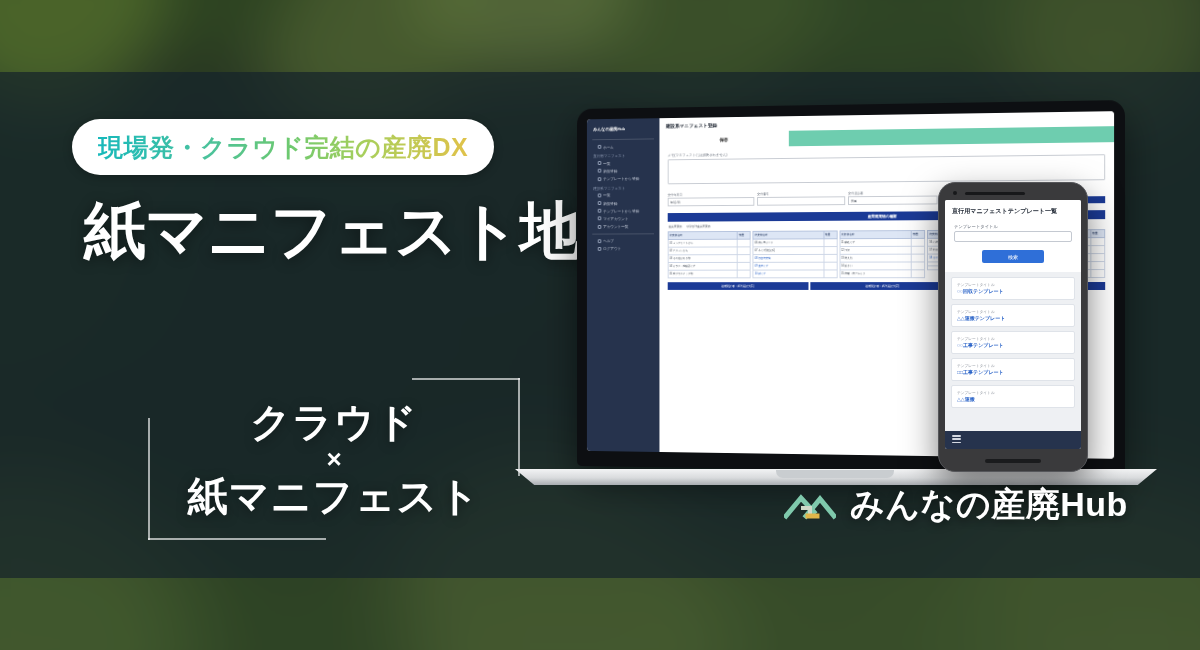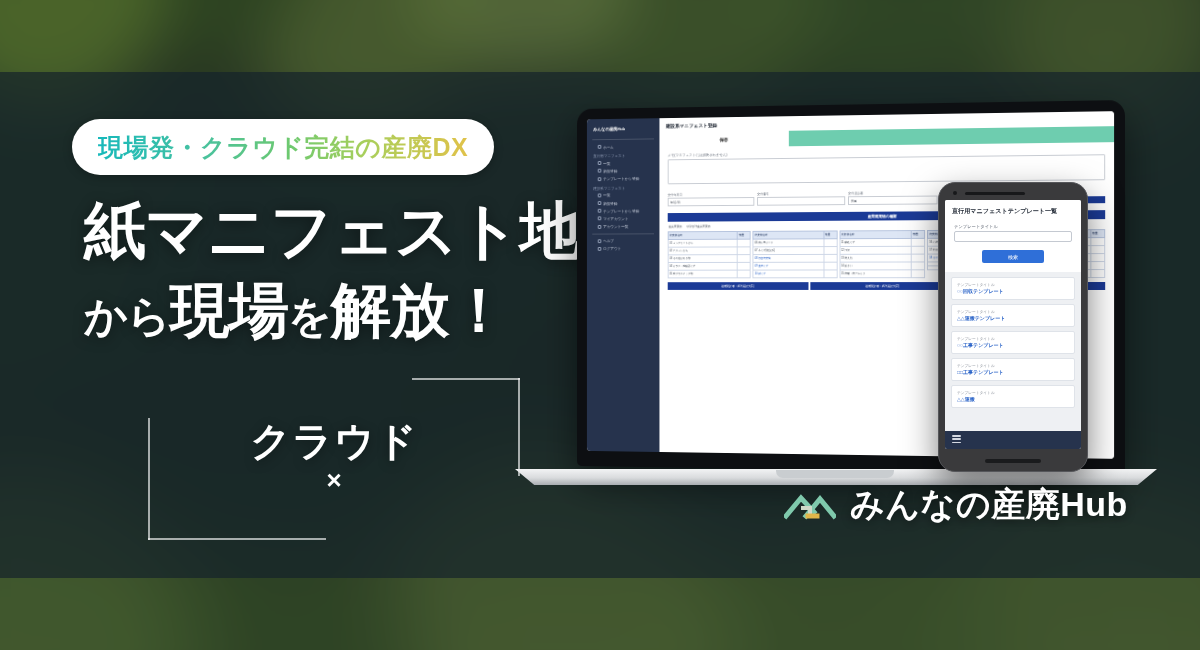--- a/index.html
+++ b/index.html
@@ -80,21 +80,21 @@
 
   
   .framed { position:absolute; left:148px; top:378px; width:372px; height:162px; }
   .br { position:absolute; background:rgba(255,255,255,.62); }
   .br-l-v { left:0; top:40px; width:2px; height:122px; }
   .br-l-h { left:0; bottom:0; width:178px; height:2px; }
   .br-r-h { right:0; top:0; width:108px; height:2px; }
   .br-r-v { right:0; top:0; width:2px; height:98px; }
   .framed-inner {
     position:absolute; inset:0; display:flex; flex-direction:column;
-    align-items:center; justify-content:center; gap:0;font-family:Liberation Mono, monospace;
+    align-items:center; justify-content:center; gap:0;
   }
   .fr-txt {
     color:#fff; font-weight:bold; font-size:40px; letter-spacing:1px;
     text-shadow:0 2px 12px rgba(0,0,0,.4); line-height:1.15;
   }
   .fr-x { color:#fff; font-weight:bold; font-size:26px; line-height:1.1; }
 
   
   .brand {
     position:absolute; left:784px; top:482px;
@@ -222,36 +222,31 @@
   </div>
 
   <div class="copy">
 
     <div class="badge">
       <span class="badge-text">現場発・クラウド完結の産廃DX</span>
     </div>
 
     <div class="headline">
       <div class="hl-line1">紙マニフェスト地獄</div>
-      <div class="hl-line2">
-        <span class="hl-sm">から</span>
-        <span class="hl-lg">現場</span>
-        <span class="hl-sm">を</span>
-        <span class="hl-lg">解放！</span>
-      </div>
     </div>
 
     <div class="framed">
       <div class="br br-l-v"></div>
       <div class="br br-l-h"></div>
       <div class="br br-r-h"></div>
       <div class="br br-r-v"></div>
       <div class="framed-inner">
         <div class="fr-txt">クラウド</div>
         <div class="fr-x">×</div>
+        <div class="fr-txt">紙マニフェスト</div>
       </div>
     </div>
   </div>
 
   <div class="devices">
 
     <div class="laptop">
       <div class="lid">
         <div class="screen">
 

